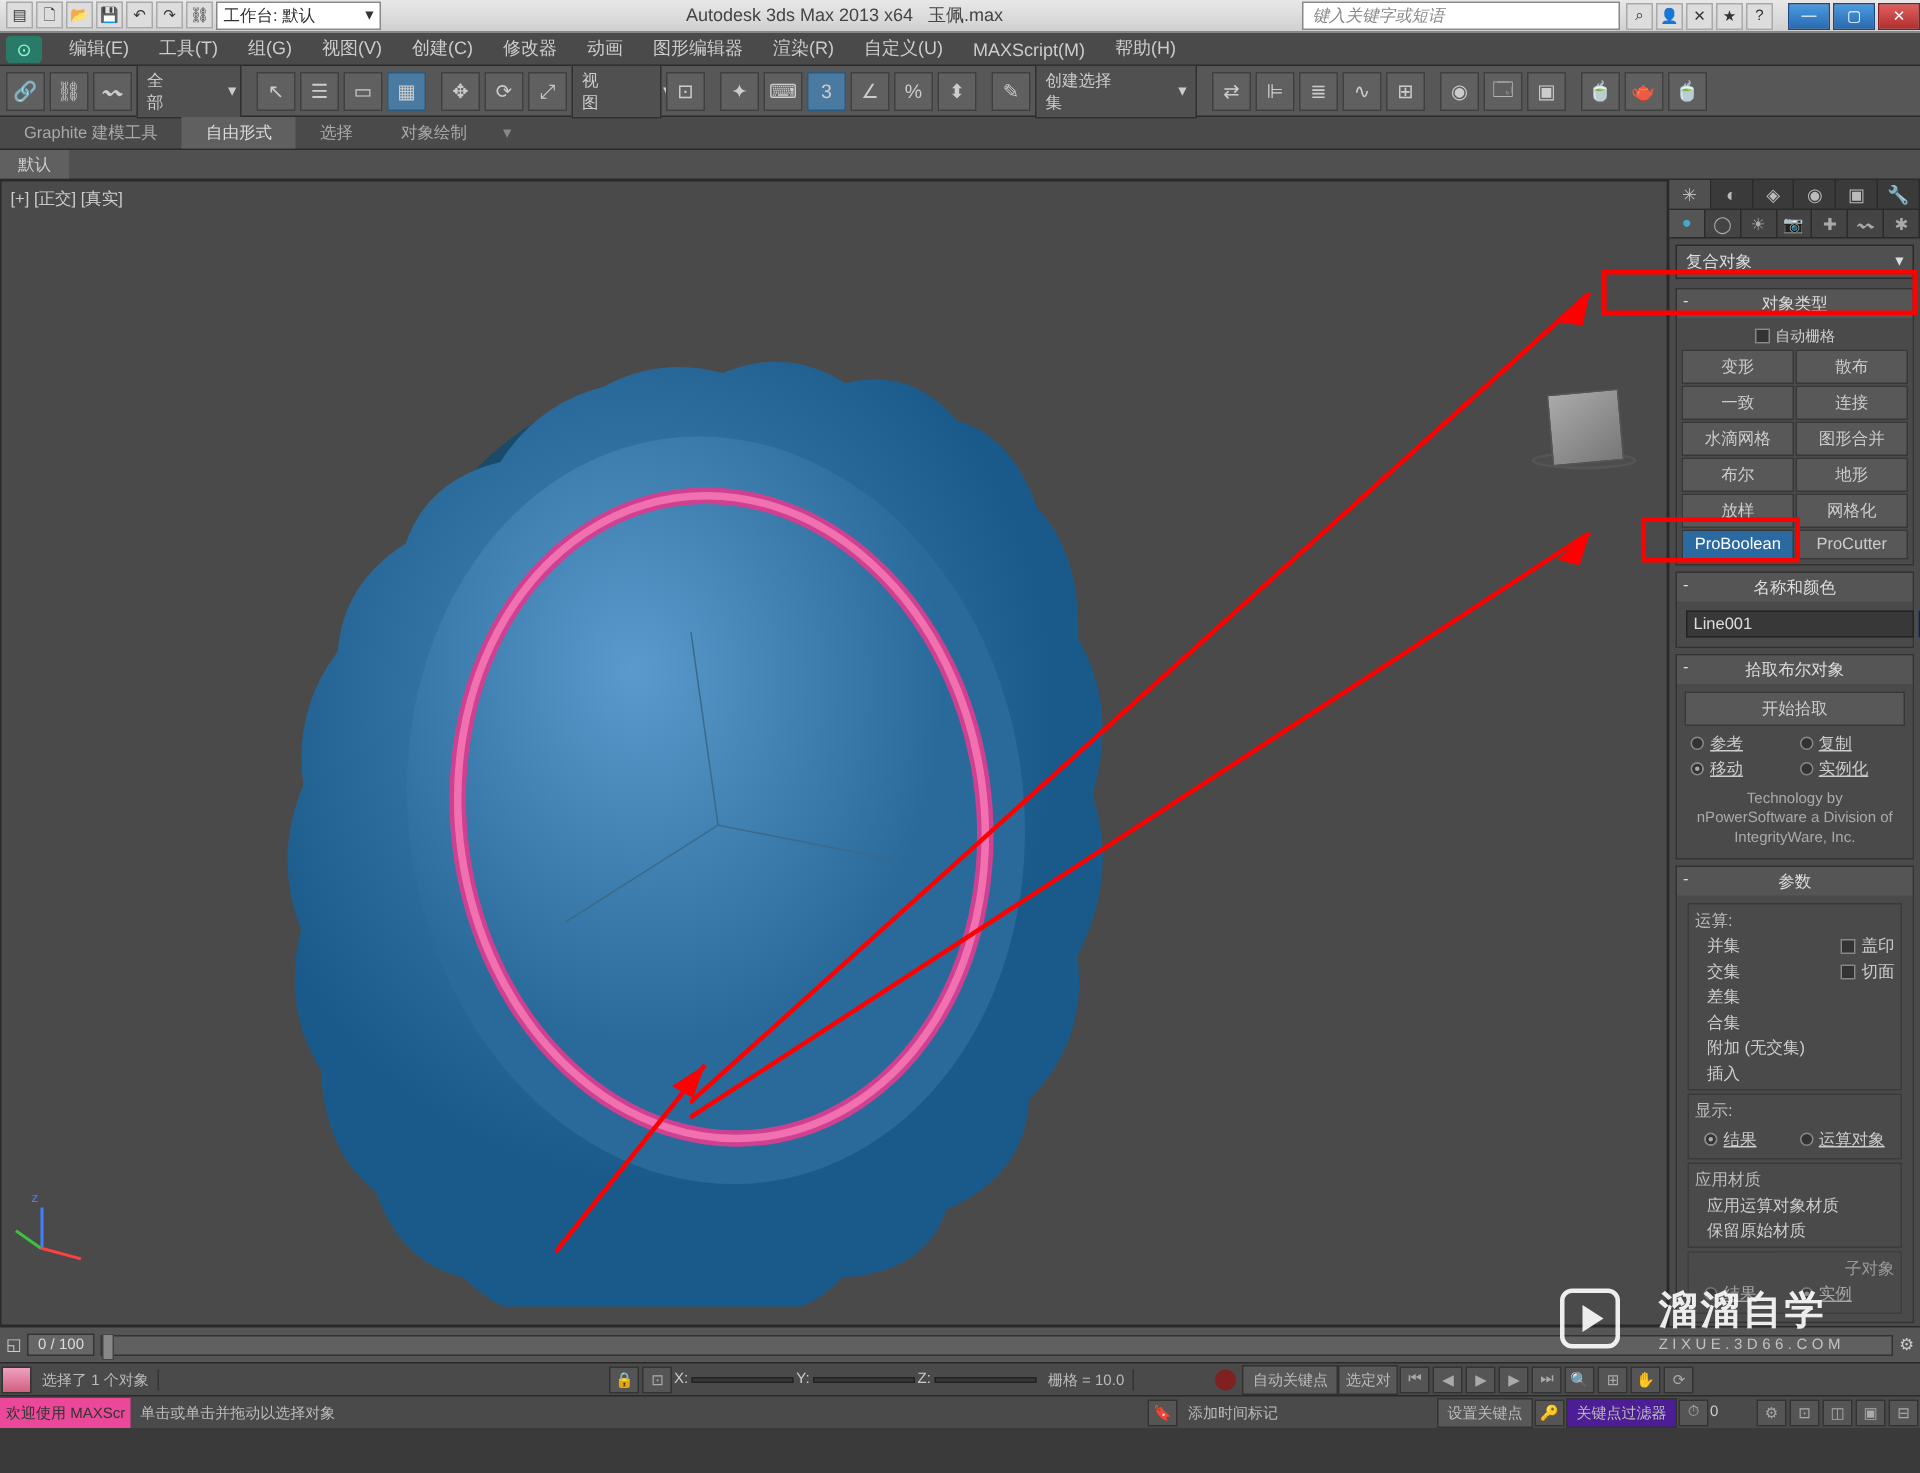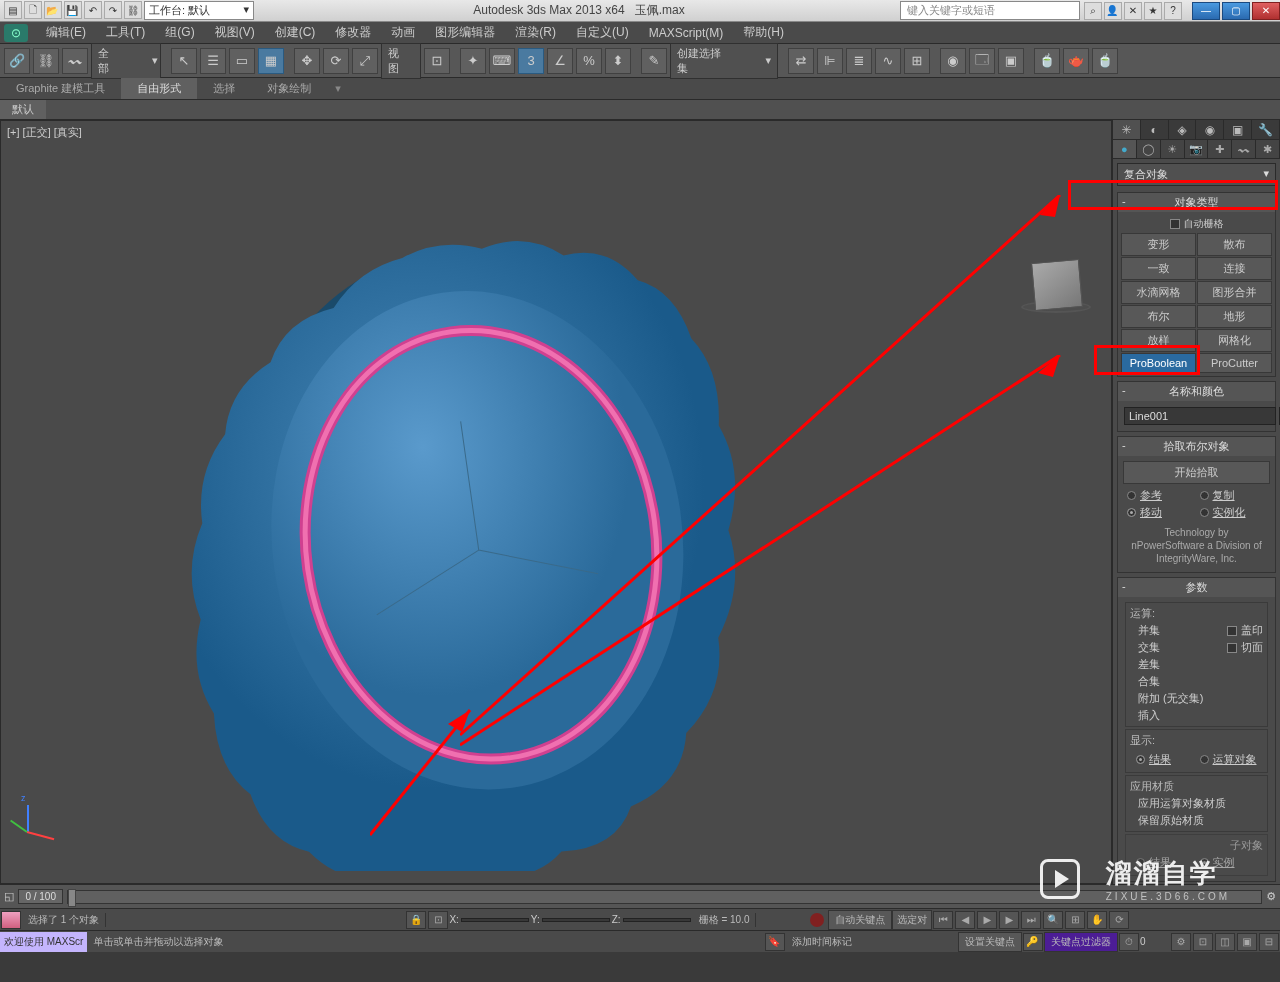--- a/index.html
+++ b/index.html
@@ -3,21 +3,21 @@
 <meta charset="utf-8">
 <style>
 * { margin: 0; padding: 0; box-sizing: border-box; font-family: "Microsoft YaHei", Arial, sans-serif; }
 body { background: #3a3a3a; color: #ccc; font-size: 11px; overflow: hidden; width: 1280px; height: 982px; position: relative; }
 
 .titlebar { height: 22px; background: linear-gradient(#e8e8e8, #d0d0d0); display: flex; align-items: center; border-bottom: 1px solid #888; }
 .titlebar .icons-left { display: flex; gap: 2px; padding: 0 4px; }
 .titlebar .ico { width: 18px; height: 18px; background: #ddd; border: 1px solid #aaa; display: flex; align-items: center; justify-content: center; font-size: 10px; color: #333; }
 .titlebar .dropdown { background: #fff; border: 1px solid #888; padding: 1px 4px; font-size: 11px; color: #333; width: 110px; display: flex; justify-content: space-between; }
 .titlebar .center { flex: 1; text-align: center; color: #444; font-size: 12px; }
-.titlebar .search { background: #fff; border: 1px solid #888; padding: 1px 6px; font-size: 11px; color: #888; width: 180px; }
+.titlebar .search { background: #fff; border: 1px solid #888; padding: 1px 6px; font-size: 11px; color: #888; width: 212px; font-style: italic; }
 .titlebar .winbtns { display: flex; gap: 2px; margin-left: 6px; }
 .titlebar .winbtn { width: 28px; height: 18px; background: linear-gradient(#4a9ae0, #2a6ab0); border: 1px solid #1a4a80; display: flex; align-items: center; justify-content: center; color: #fff; font-size: 10px; }
 .titlebar .winbtn.close { background: linear-gradient(#e06060, #b03030); border-color: #802020; }
 
 .menubar { height: 22px; background: #4a4a4a; display: flex; align-items: center; padding: 0 4px; border-bottom: 1px solid #2a2a2a; }
 .menubar .app-ico { width: 24px; height: 18px; background: #2a7a6a; border-radius: 3px; margin-right: 8px; display: flex; align-items: center; justify-content: center; color: #8fc; font-size: 12px; }
 .menubar .item { padding: 0 10px; color: #ccc; font-size: 12px; }
 
 .toolbar { height: 34px; background: #575757; display: flex; align-items: center; padding: 0 4px; gap: 3px; border-bottom: 1px solid #2a2a2a; }
 .toolbar .tbtn { width: 26px; height: 26px; background: #606060; border: 1px solid #404040; display: flex; align-items: center; justify-content: center; font-size: 13px; color: #ccc; }
@@ -164,21 +164,21 @@
     </div>
   <div class="sep"></div>
   <div class="tbtn">↖</div>
   <div class="tbtn">☰</div>
   <div class="tbtn">▭</div>
   <div class="tbtn active">▦</div>
   <div class="sep"></div>
   <div class="tbtn">✥</div>
   <div class="tbtn">⟳</div>
   <div class="tbtn">⤢</div>
-  <div class="tdd" style="width:40px">
+  <div class="tdd" style="width:60px">
       <span>视图</span>
       <span>▾</span>
     </div>
   <div class="tbtn">⊡</div>
   <div class="sep"></div>
   <div class="tbtn">✦</div>
   <div class="tbtn">⌨</div>
   <div class="tbtn active">3</div>
   <div class="tbtn">∠</div>
   <div class="tbtn">%</div>
@@ -451,21 +451,21 @@
   <div class="sbtn">▶</div>
   <div class="sbtn">▶</div>
   <div class="sbtn">⏭</div>
   <div class="sbtn">🔍</div>
   <div class="sbtn">⊞</div>
   <div class="sbtn">✋</div>
   <div class="sbtn">⟳</div>
 </div>
 
 <div class="bottombar">
-  <div class="seg" style="background:#c4b5fd;color:#333;padding:3px 4px">欢迎使用  MAXScr</div>
+  <div class="seg" style="background:#ec4899;color:#333;padding:3px 4px">欢迎使用  MAXScr</div>
   <div class="txt">单击或单击并拖动以选择对象</div>
   <div class="sbtn">🔖</div>
   <div class="seg">添加时间标记</div>
   <div style="width:100px"></div>
   <div class="seg" style="background:#585858;border:1px solid #333;padding:2px 6px">设置关键点</div>
   <div class="sbtn">🔑</div>
   <div class="seg" style="background:#4c1d95;border:1px solid #333;padding:2px 6px">关键点过滤器</div>
   <div class="sbtn">⏱</div>
   <div class="coord" style="width:30px">0</div>
   <div class="sbtn">⚙</div>

